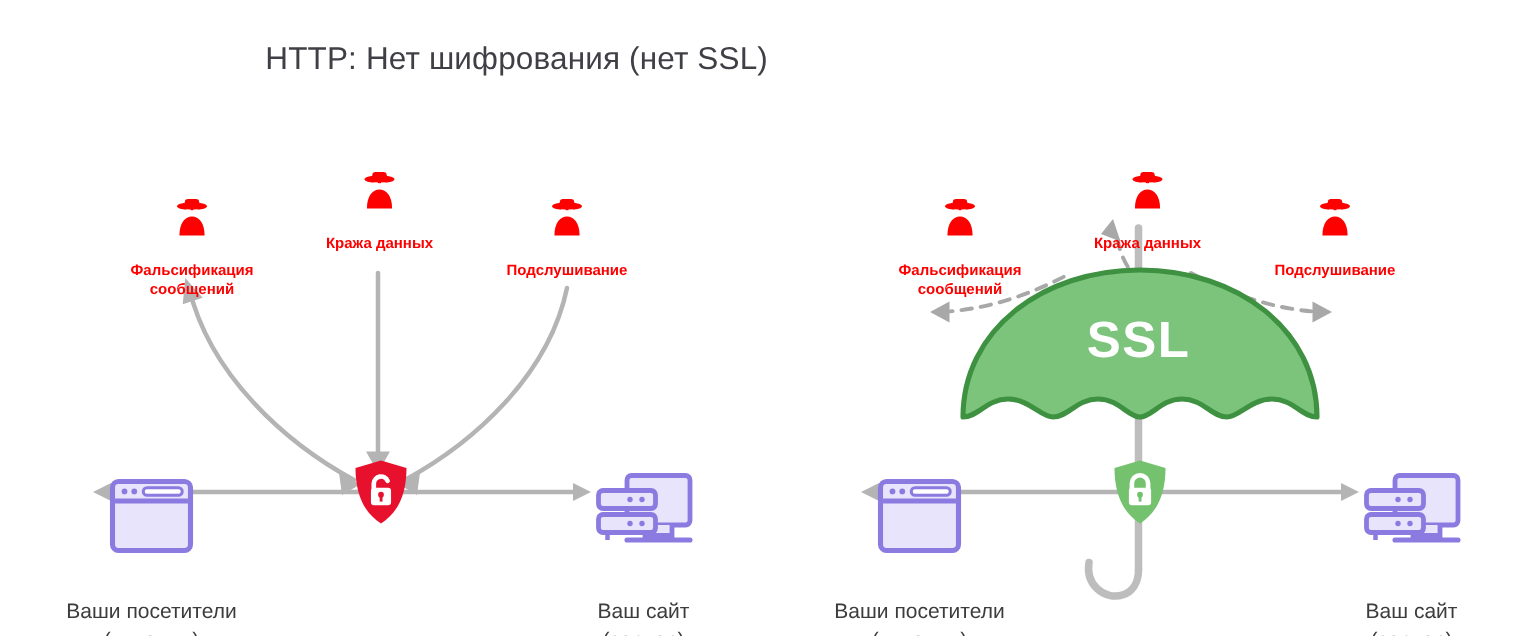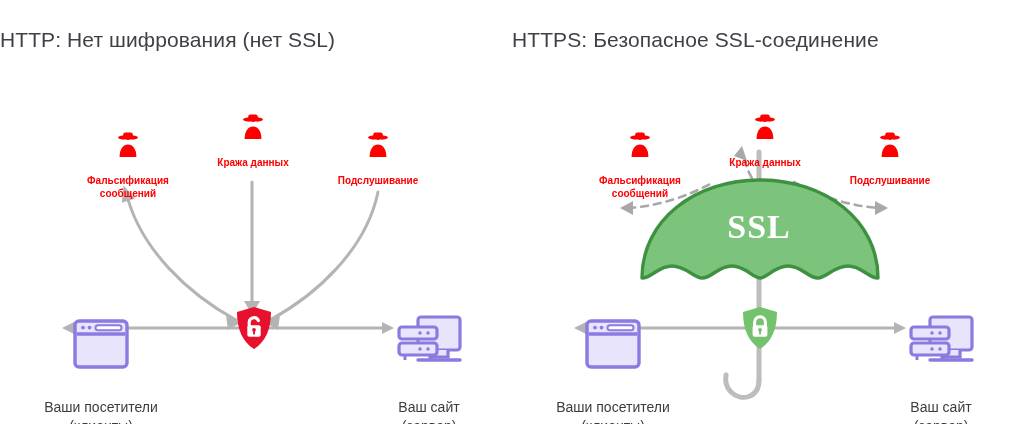--- a/index.html
+++ b/index.html
@@ -18,21 +18,21 @@
     height:424px;
   }
   .panel.left{left:0;}
   .panel.right{left:512px;}
 
   .panel-title{
     position:absolute;
     top:28px;
     left:0;
     width:512px;
-    text-align:left;
+    text-align:right;
     font-size:21px;
     font-weight:400;
     color:#3f3f46;
     letter-spacing:0.1px;
     white-space:nowrap;
   }
 
   
   .threat{
     position:absolute;
@@ -64,21 +64,20 @@
 
   
   .ssl-word{
     position:absolute;
     color:#ffffff;
     font-size:34px;
     font-weight:700;
     letter-spacing:1px;
     text-align:center;
     width:160px;
-    font-family:Liberation Serif, serif;
   }
 
   svg{display:block;overflow:visible;}
   .layer{position:absolute;top:0;left:0;width:512px;height:424px;pointer-events:none;}
 </style>
 </head>
 <body>
 
 <div class="panel left">
 
@@ -180,21 +179,20 @@
     <path d="M14.2 19.5 L14.2 16.2 A4.8 4.8 0 0 1 23.4 14.6" fill="none" stroke="#ffffff" stroke-width="3.1" stroke-linecap="round"></path>
     <rect x="12.3" y="19.2" width="13.4" height="11.6" rx="2" fill="#ffffff"></rect>
     <circle cx="19" cy="23.8" r="1.9" fill="#e8112d"></circle>
     <rect x="18.1" y="24.4" width="1.9" height="4" fill="#e8112d"></rect>
   </svg>
 
 </div>
 
 <div class="panel right">
 
-  <div class="panel-title">HTTPS: Безопасное SSL-соединение</div>
 
   <svg class="layer" viewBox="0 0 512 424">
     <g stroke="#a8a8a8" stroke-width="2.6" fill="none" stroke-dasharray="7 6" stroke-linecap="round">
       <path d="M116,208 C148,206 176,196 202,182"></path>
       <path d="M248,188 C238,178 234,168 232,154"></path>
       <path d="M282,182 C308,196 336,206 368,208"></path>
     </g>
     <g fill="#a8a8a8">
       <path d="M108,208 l13,-7 0,14 z"></path>
       <path d="M230,146 l5,15 -13,-5 z"></path>

